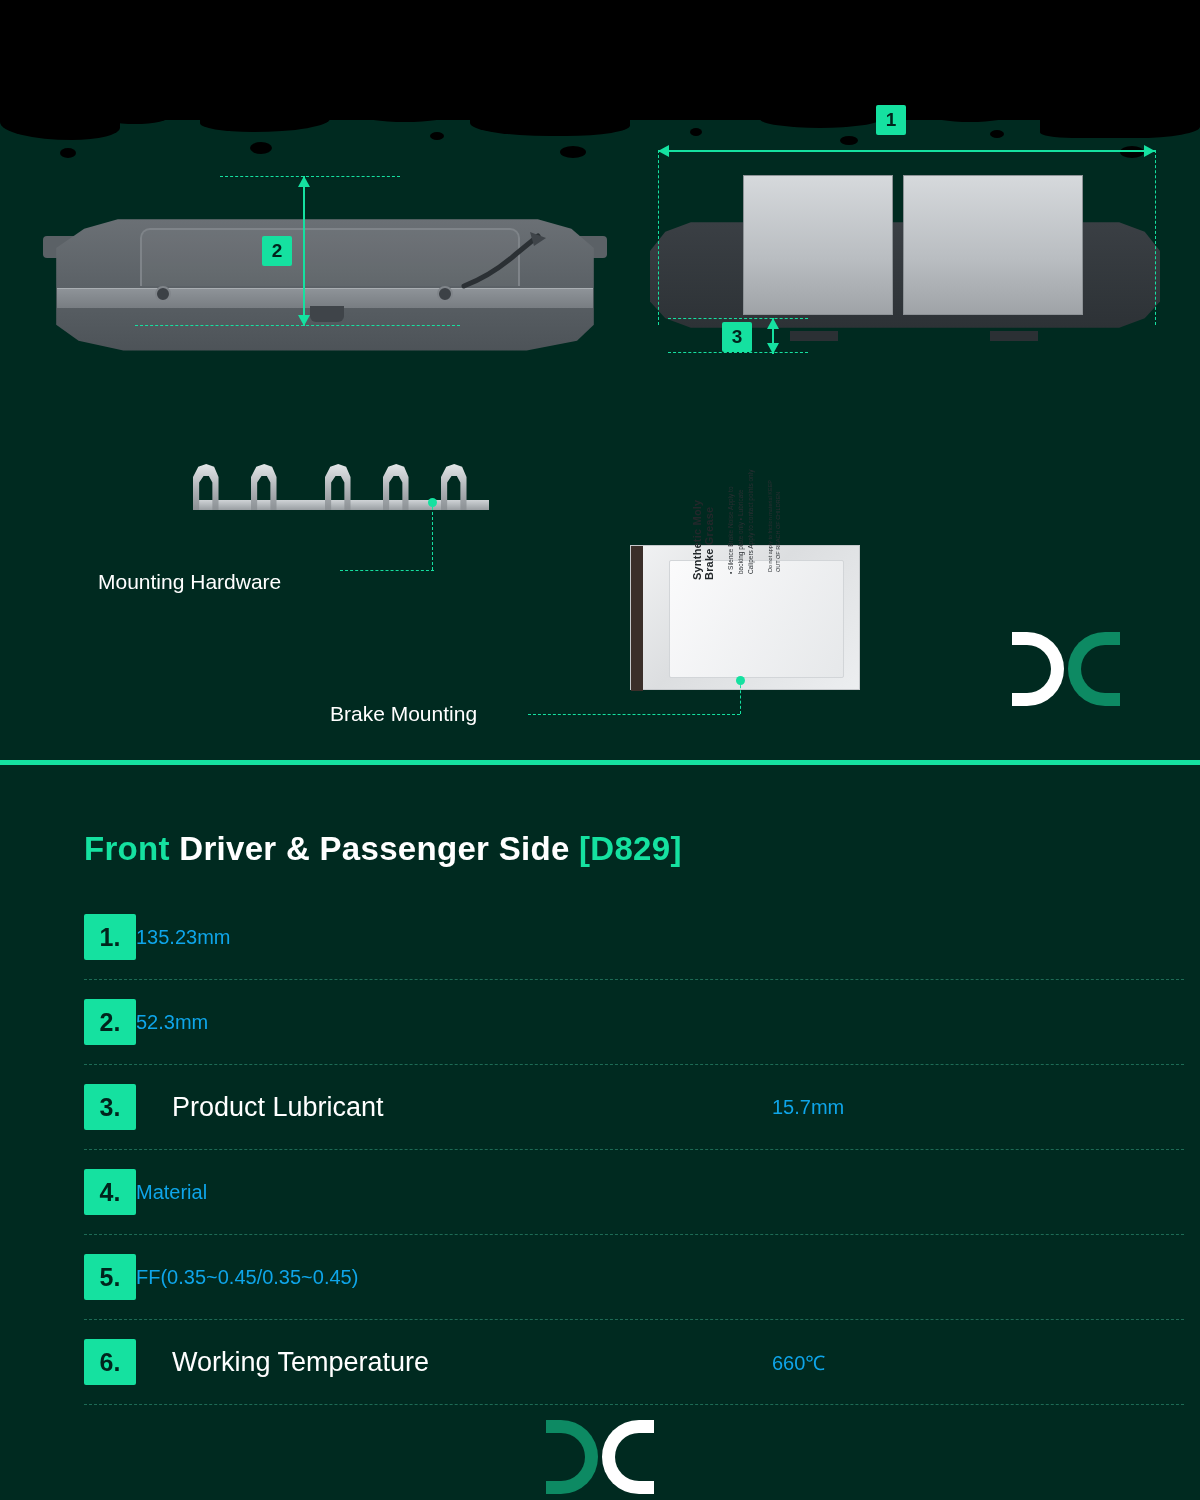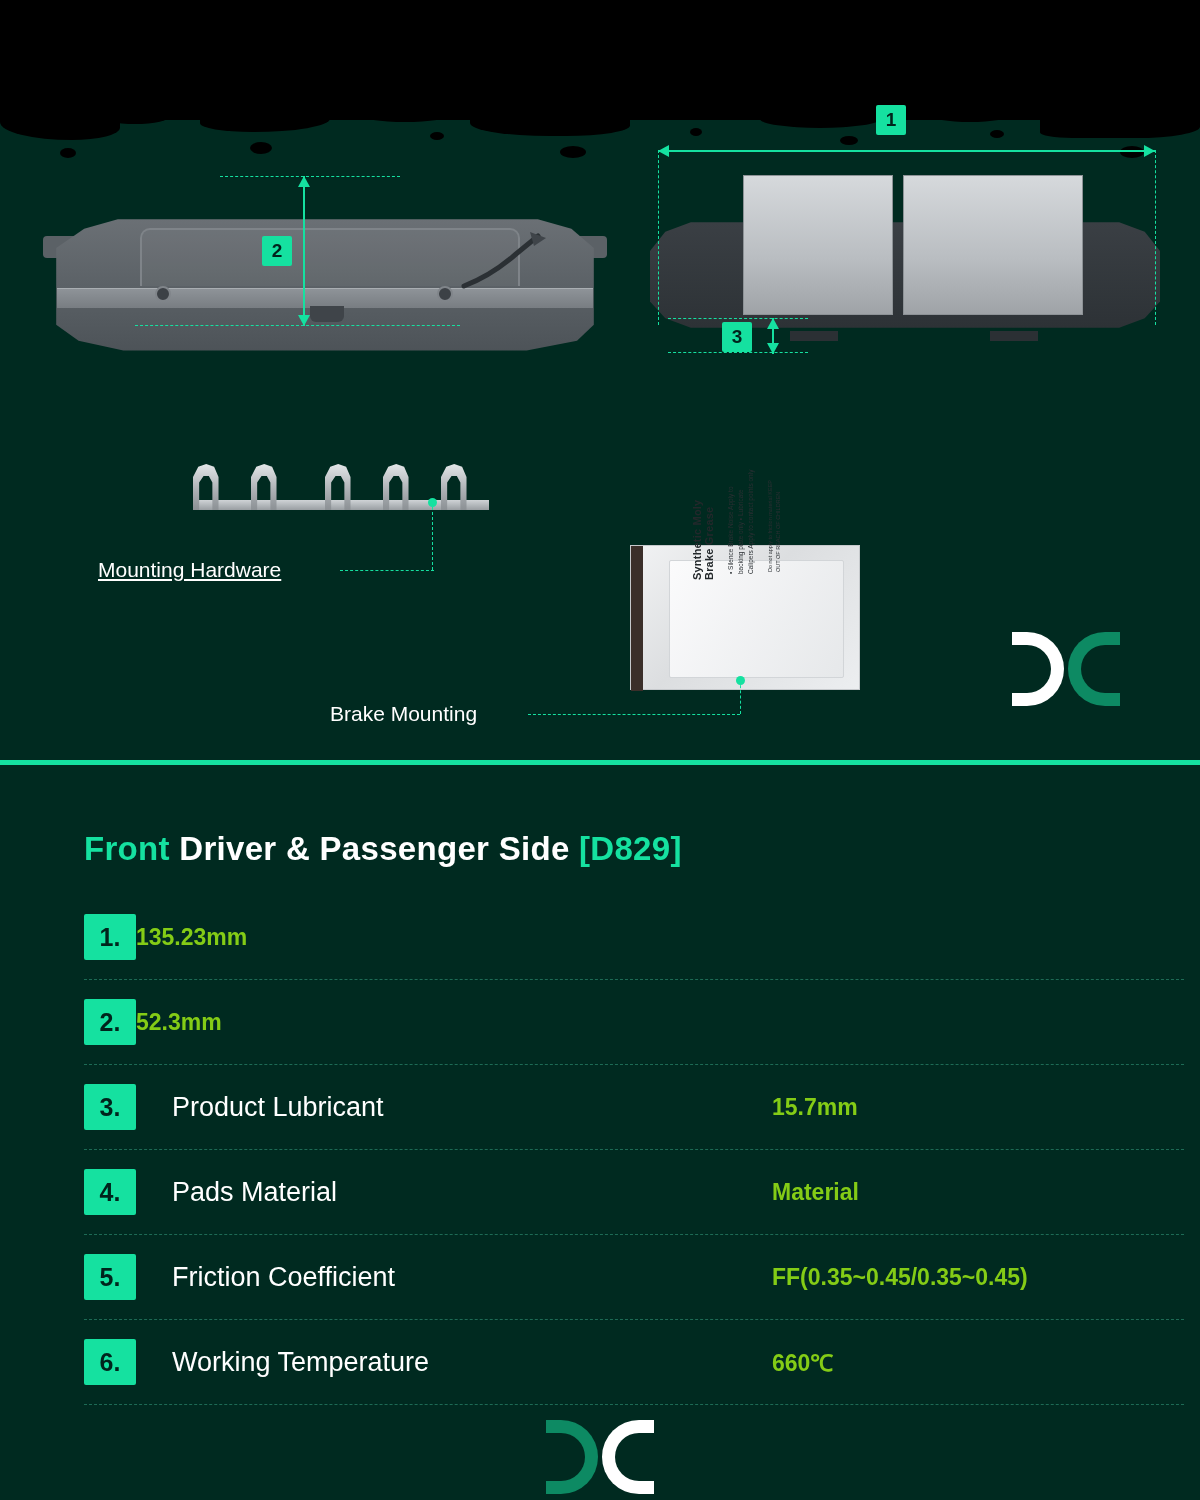--- a/index.html
+++ b/index.html
@@ -208,21 +208,21 @@
     border-bottom: 1px dashed #1d6b55; }
   .num {
     width: 52px; height: 46px; background: #15e1a0; color: #00241c;
     font-size: 25px; font-weight: 700; display: flex; align-items: center;
     justify-content: center; border-radius: 2px; flex: none;
   }
   .row-label {
     margin-left: 36px; color: #ffffff; font-size: 27px; width: 600px;
   }
   .row-value {
-    color: #84cc16; font-size: 23px; font-weight: 700;
+    color: #0ea5e9; font-size: 20px; font-weight: 400;
   }
   .bottom-logo { position: absolute; left: 546px; top: 1420px; }
 </style>
 </head>
 <body>
 
 <div class="page">
 
   <div class="top-panel">
 
@@ -287,21 +287,21 @@
       <div class="hw-bar"></div>
       <div class="clip-piece c1"></div>
       <div class="clip-piece c2"></div>
       <div class="clip-piece c3"></div>
       <div class="clip-piece c4"></div>
       <div class="clip-piece c5"></div>
     </div>
     <div class="lead-dot" style="left:428px; top:498px;"></div>
     <div class="lead-v" style="left:432px; top:502px; height:68px;"></div>
     <div class="lead" style="left:340px; top:570px; width:94px;"></div>
-    <div class="callout-label" style="left:98px; top:558px;text-decoration:underline;">Mounting Hardware</div>
+    <div class="callout-label" style="left:98px; top:570px;">Mounting Hardware</div>
 
     <div class="lube">
       <div class="strip"></div>
       <div class="inner"></div>
       <div class="txt-main">Synthetic Moly Brake Grease</div>
       <div class="txt-bullets">• Silence Brake Noise  Apply to backing plate only  • Lubricate Calipers  Apply to contact points only</div>
       <div class="txt-warn">Do not apply to friction material  KEEP OUT OF REACH OF CHILDREN</div>
     </div>
     <div class="lead-dot" style="left:736px; top:676px;"></div>
     <div class="lead-v" style="left:740px; top:680px; height:34px;"></div>
@@ -332,26 +332,24 @@
         <div class="num">2.</div>
         <div class="row-value">52.3mm</div>
       </div>
       <div class="row">
         <div class="num">3.</div>
         <div class="row-label">Product Lubricant</div>
         <div class="row-value">15.7mm</div>
       </div>
       <div class="row">
         <div class="num">4.</div>
-        <div class="row-label">Pads Material</div>
         <div class="row-value">Material</div>
       </div>
       <div class="row">
         <div class="num">5.</div>
-        <div class="row-label">Friction Coefficient</div>
         <div class="row-value">FF(0.35~0.45/0.35~0.45)</div>
       </div>
       <div class="row">
         <div class="num">6.</div>
         <div class="row-label">Working Temperature</div>
         <div class="row-value">660℃</div>
       </div>
     </div>
   </div>
 

